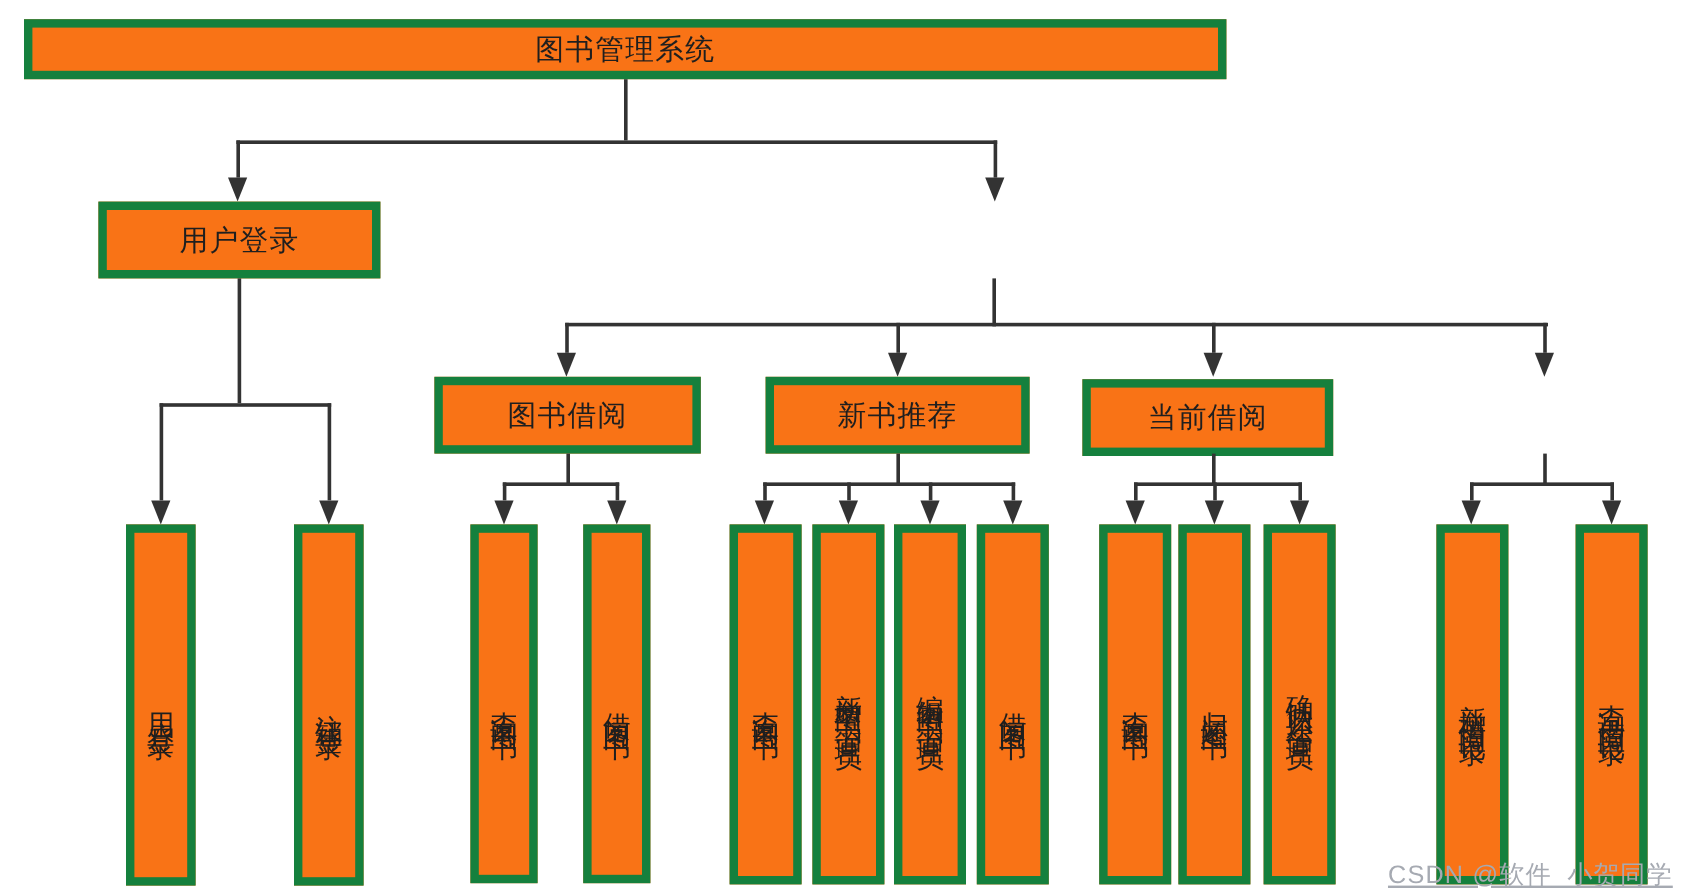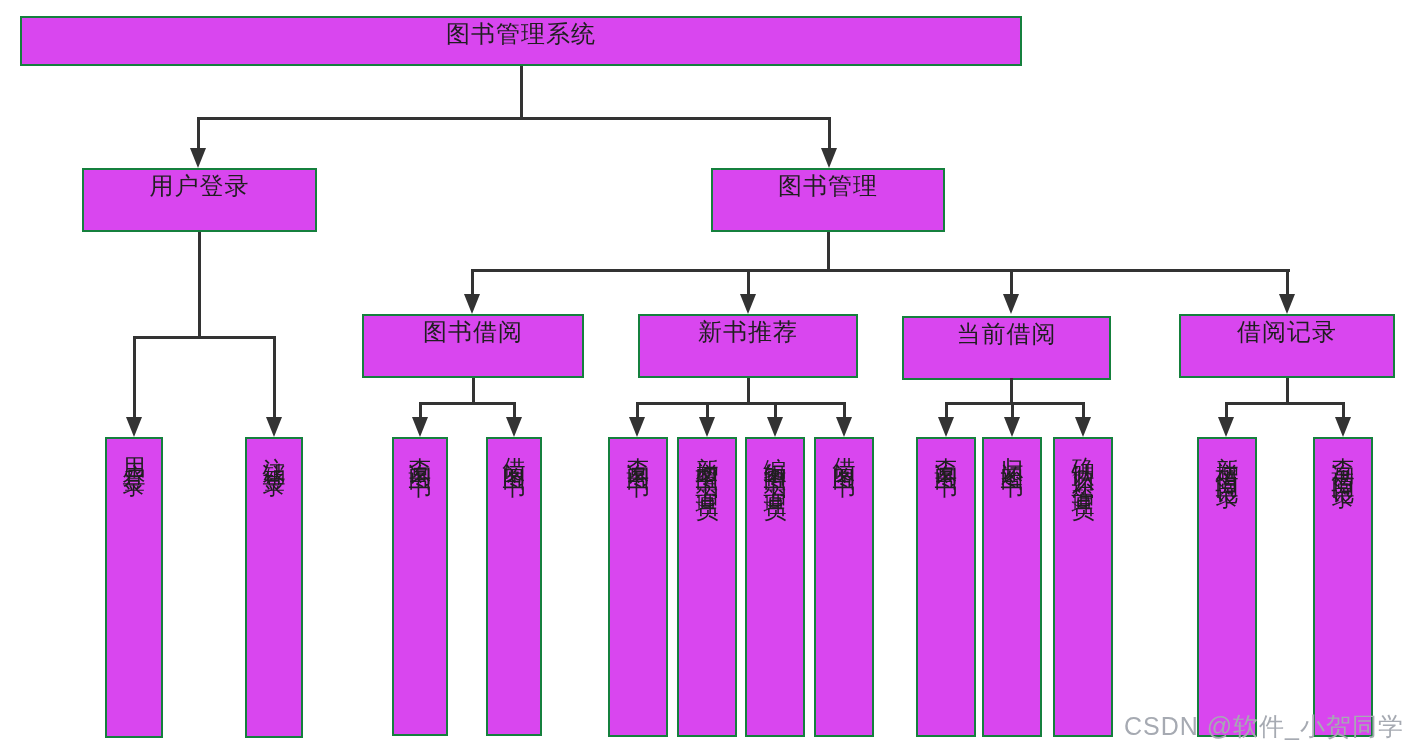--- a/index.html
+++ b/index.html
@@ -3,60 +3,57 @@
 <meta charset="utf-8">
 <style>
   html,body{margin:0;padding:0;}
   body{
     width:1405px;height:747px;position:relative;background:#ffffff;
     font-family:"Liberation Sans","DejaVu Sans",sans-serif;color:#1f1f1f;
     overflow:hidden;
   }
   .canvas{position:absolute;left:0;top:0;width:1405px;height:747px;}
   .node{
-    position:absolute;box-sizing:border-box;background:#d946ef;
-    border:2px solid #15803d;display:flex;justify-content:center;
+    position:absolute;box-sizing:border-box;background:#f97316;
+    border:7px solid #15803d;display:flex;align-items:center;justify-content:center;
   }
   .hlabel{font-size:24px;letter-spacing:1px;white-space:nowrap;}
   .vlabel{
     writing-mode:vertical-rl;font-size:23px;letter-spacing:6px;line-height:1;
     white-space:nowrap;
   }
   .line{position:absolute;background:#333333;}
   .arr{
     position:absolute;width:0;height:0;
     border-left:8px solid transparent;border-right:8px solid transparent;
     border-top:20px solid #333333;
   }
   .watermark{
-    position:absolute;right:1px;bottom:4px;font-size:25px;color:#a6aab2;
-    letter-spacing:1px;white-space:nowrap;z-index:5;
+    position:absolute;right:11px;bottom:4px;font-size:21px;color:#a6aab2;
+    letter-spacing:1px;white-space:nowrap;z-index:5;text-decoration:underline;
   }
 </style>
 </head>
 <body>
 
 <div class="canvas">
 
   <div class="node" style="left:20px;top:16px;width:1002px;height:50px">
     <span class="hlabel">图书管理系统</span>
   </div>
 
   <div class="line" style="left:520px;top:66px;width:3px;height:51px"></div>
   <div class="line" style="left:197px;top:117px;width:634px;height:3px"></div>
   <div class="line" style="left:197px;top:117px;width:3px;height:31px"></div>
   <div class="arr" style="left:190px;top:148px"></div>
   <div class="line" style="left:828px;top:117px;width:3px;height:31px"></div>
   <div class="arr" style="left:821px;top:148px"></div>
 
   <div class="node" style="left:82px;top:168px;width:235px;height:64px">
     <span class="hlabel">用户登录</span>
-  </div>
-  <div class="node" style="left:711px;top:168px;width:234px;height:64px">
-    <span class="hlabel">图书管理</span>
   </div>
 
   <div class="line" style="left:198px;top:232px;width:3px;height:104px"></div>
   <div class="line" style="left:133px;top:336px;width:143px;height:3px"></div>
   <div class="line" style="left:133px;top:336px;width:3px;height:81px"></div>
   <div class="arr" style="left:126px;top:417px"></div>
   <div class="line" style="left:273px;top:336px;width:3px;height:81px"></div>
   <div class="arr" style="left:266px;top:417px"></div>
 
   <div class="line" style="left:827px;top:232px;width:3px;height:40px"></div>
@@ -71,23 +68,20 @@
   <div class="arr" style="left:1279px;top:294px"></div>
 
   <div class="node" style="left:362px;top:314px;width:222px;height:64px">
     <span class="hlabel">图书借阅</span>
   </div>
   <div class="node" style="left:638px;top:314px;width:220px;height:64px">
     <span class="hlabel">新书推荐</span>
   </div>
   <div class="node" style="left:902px;top:316px;width:209px;height:64px">
     <span class="hlabel">当前借阅</span>
-  </div>
-  <div class="node" style="left:1179px;top:314px;width:216px;height:64px">
-    <span class="hlabel">借阅记录</span>
   </div>
 
   <div class="line" style="left:472px;top:378px;width:3px;height:27px"></div>
   <div class="line" style="left:419px;top:402px;width:97px;height:3px"></div>
   <div class="line" style="left:419px;top:402px;width:3px;height:15px"></div>
   <div class="arr" style="left:412px;top:417px"></div>
   <div class="line" style="left:513px;top:402px;width:3px;height:15px"></div>
   <div class="arr" style="left:506px;top:417px"></div>
 
   <div class="line" style="left:747px;top:378px;width:3px;height:27px"></div>

